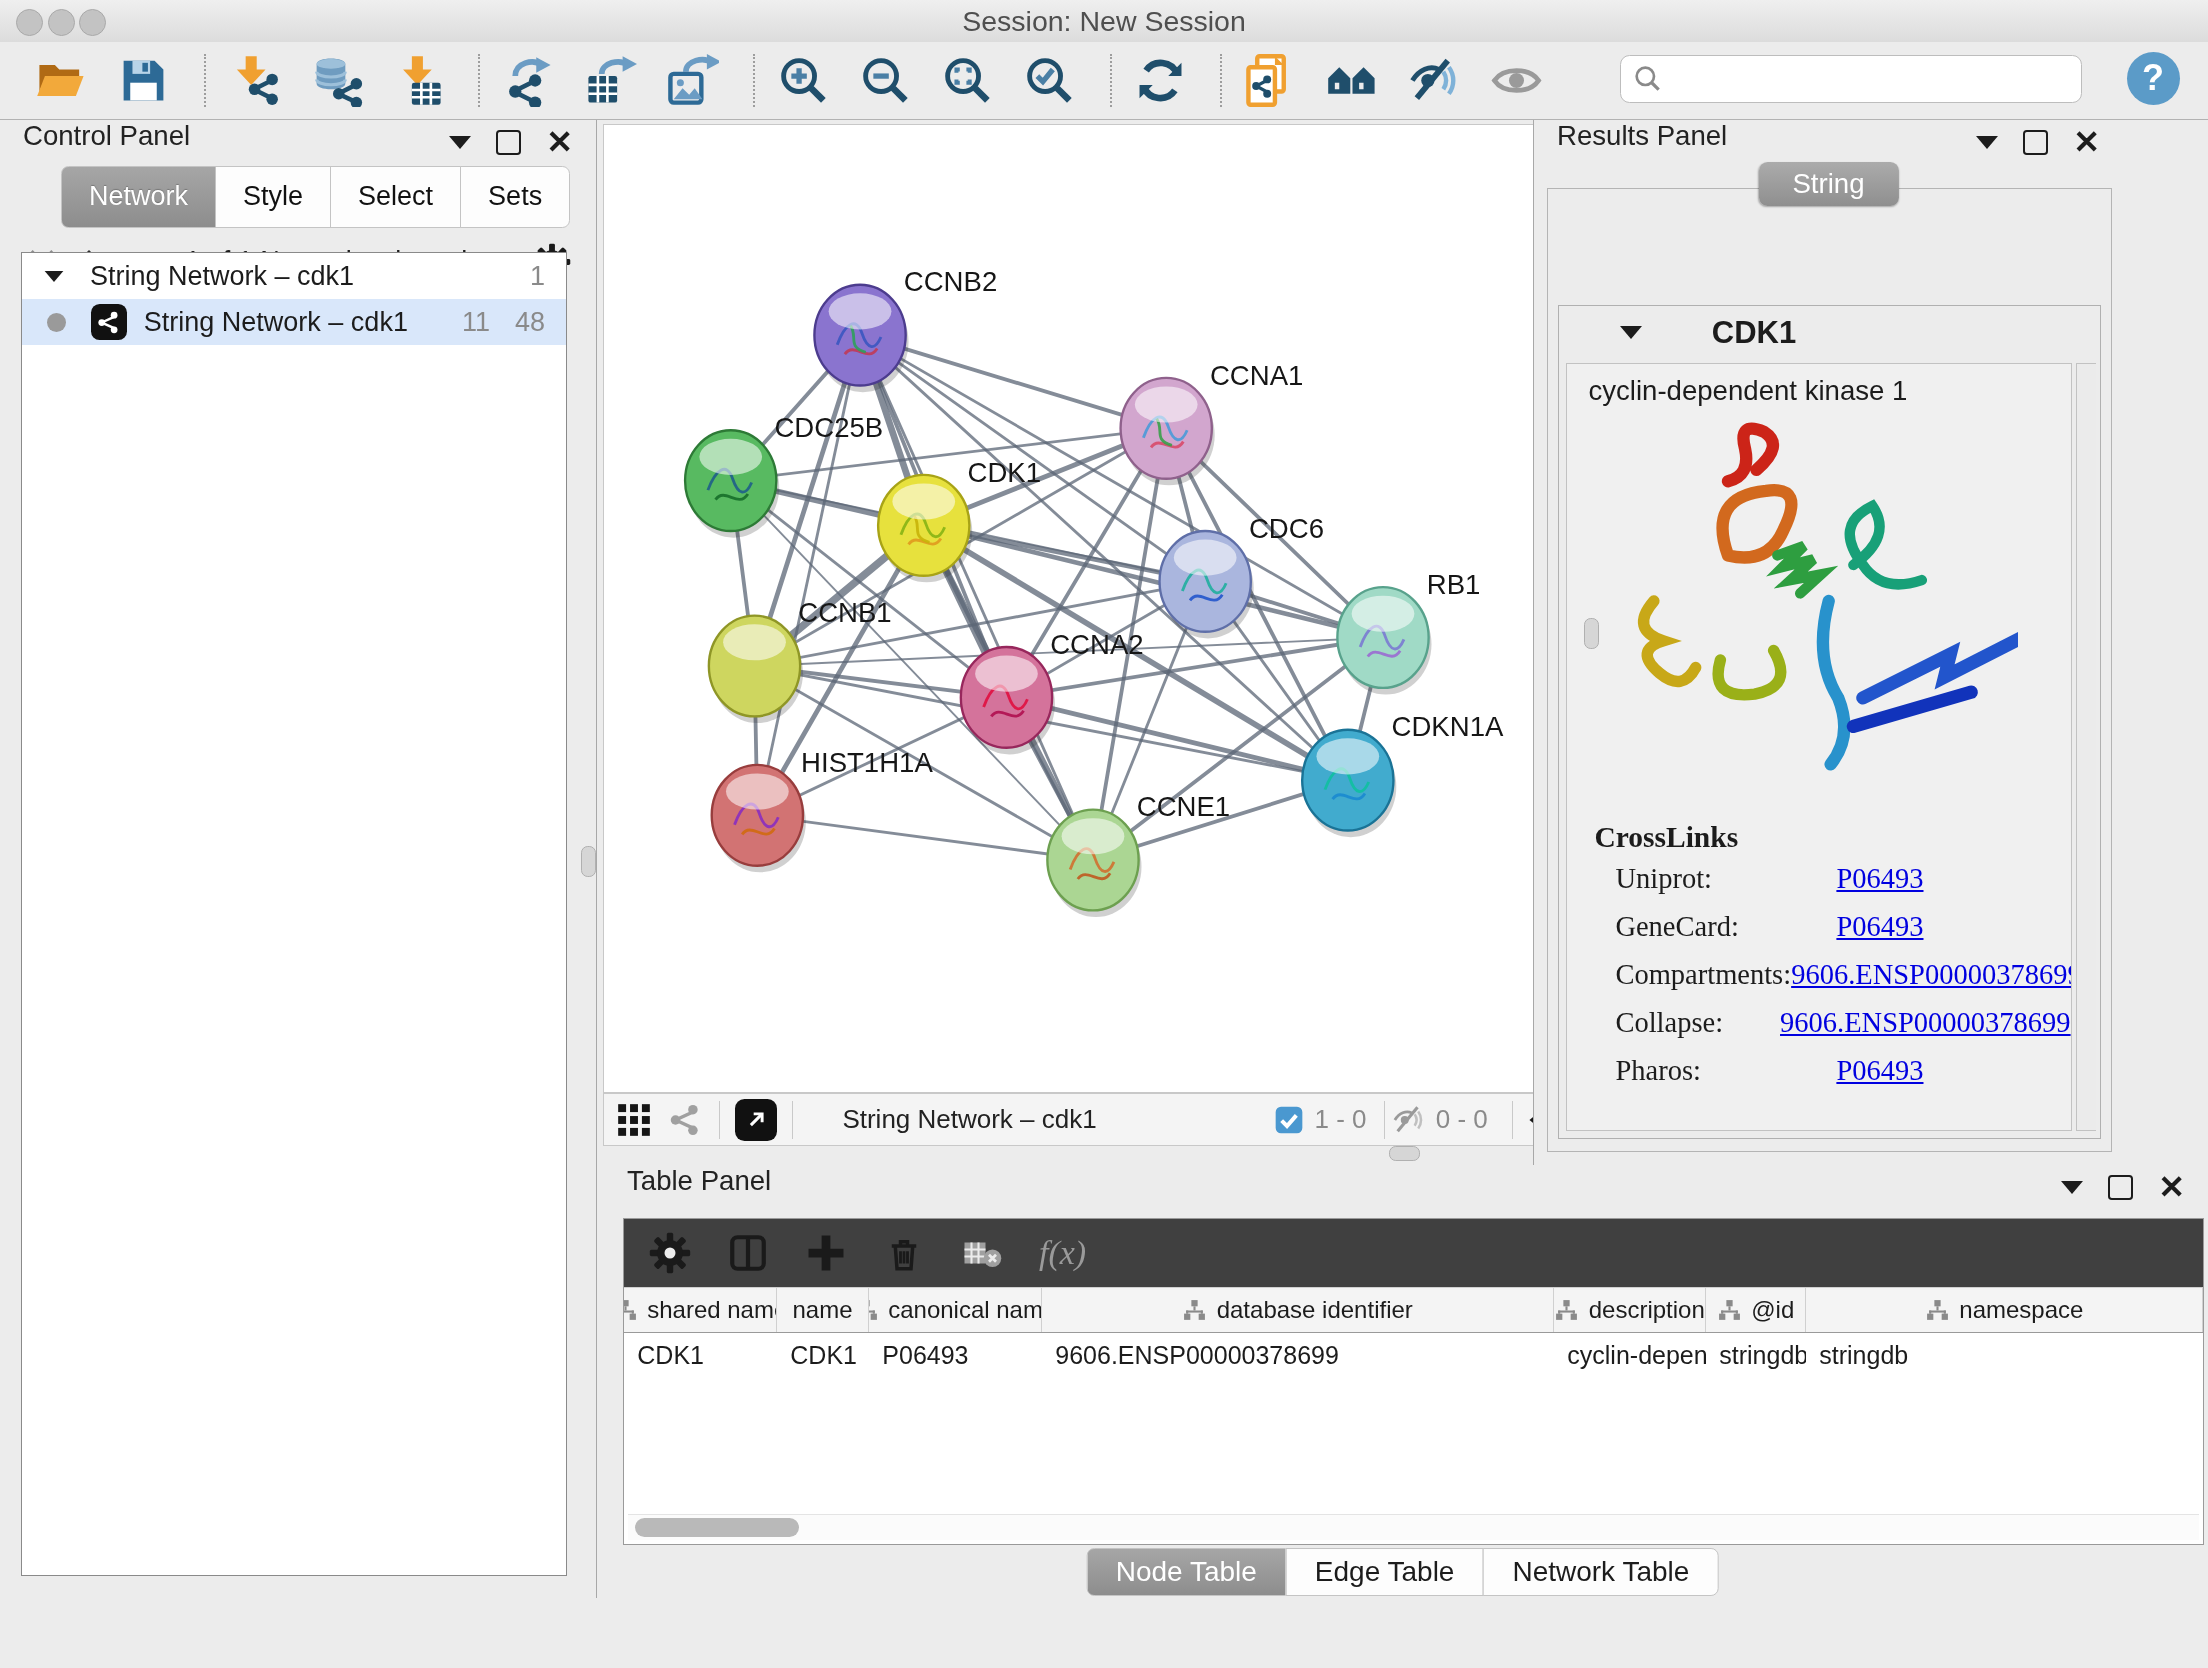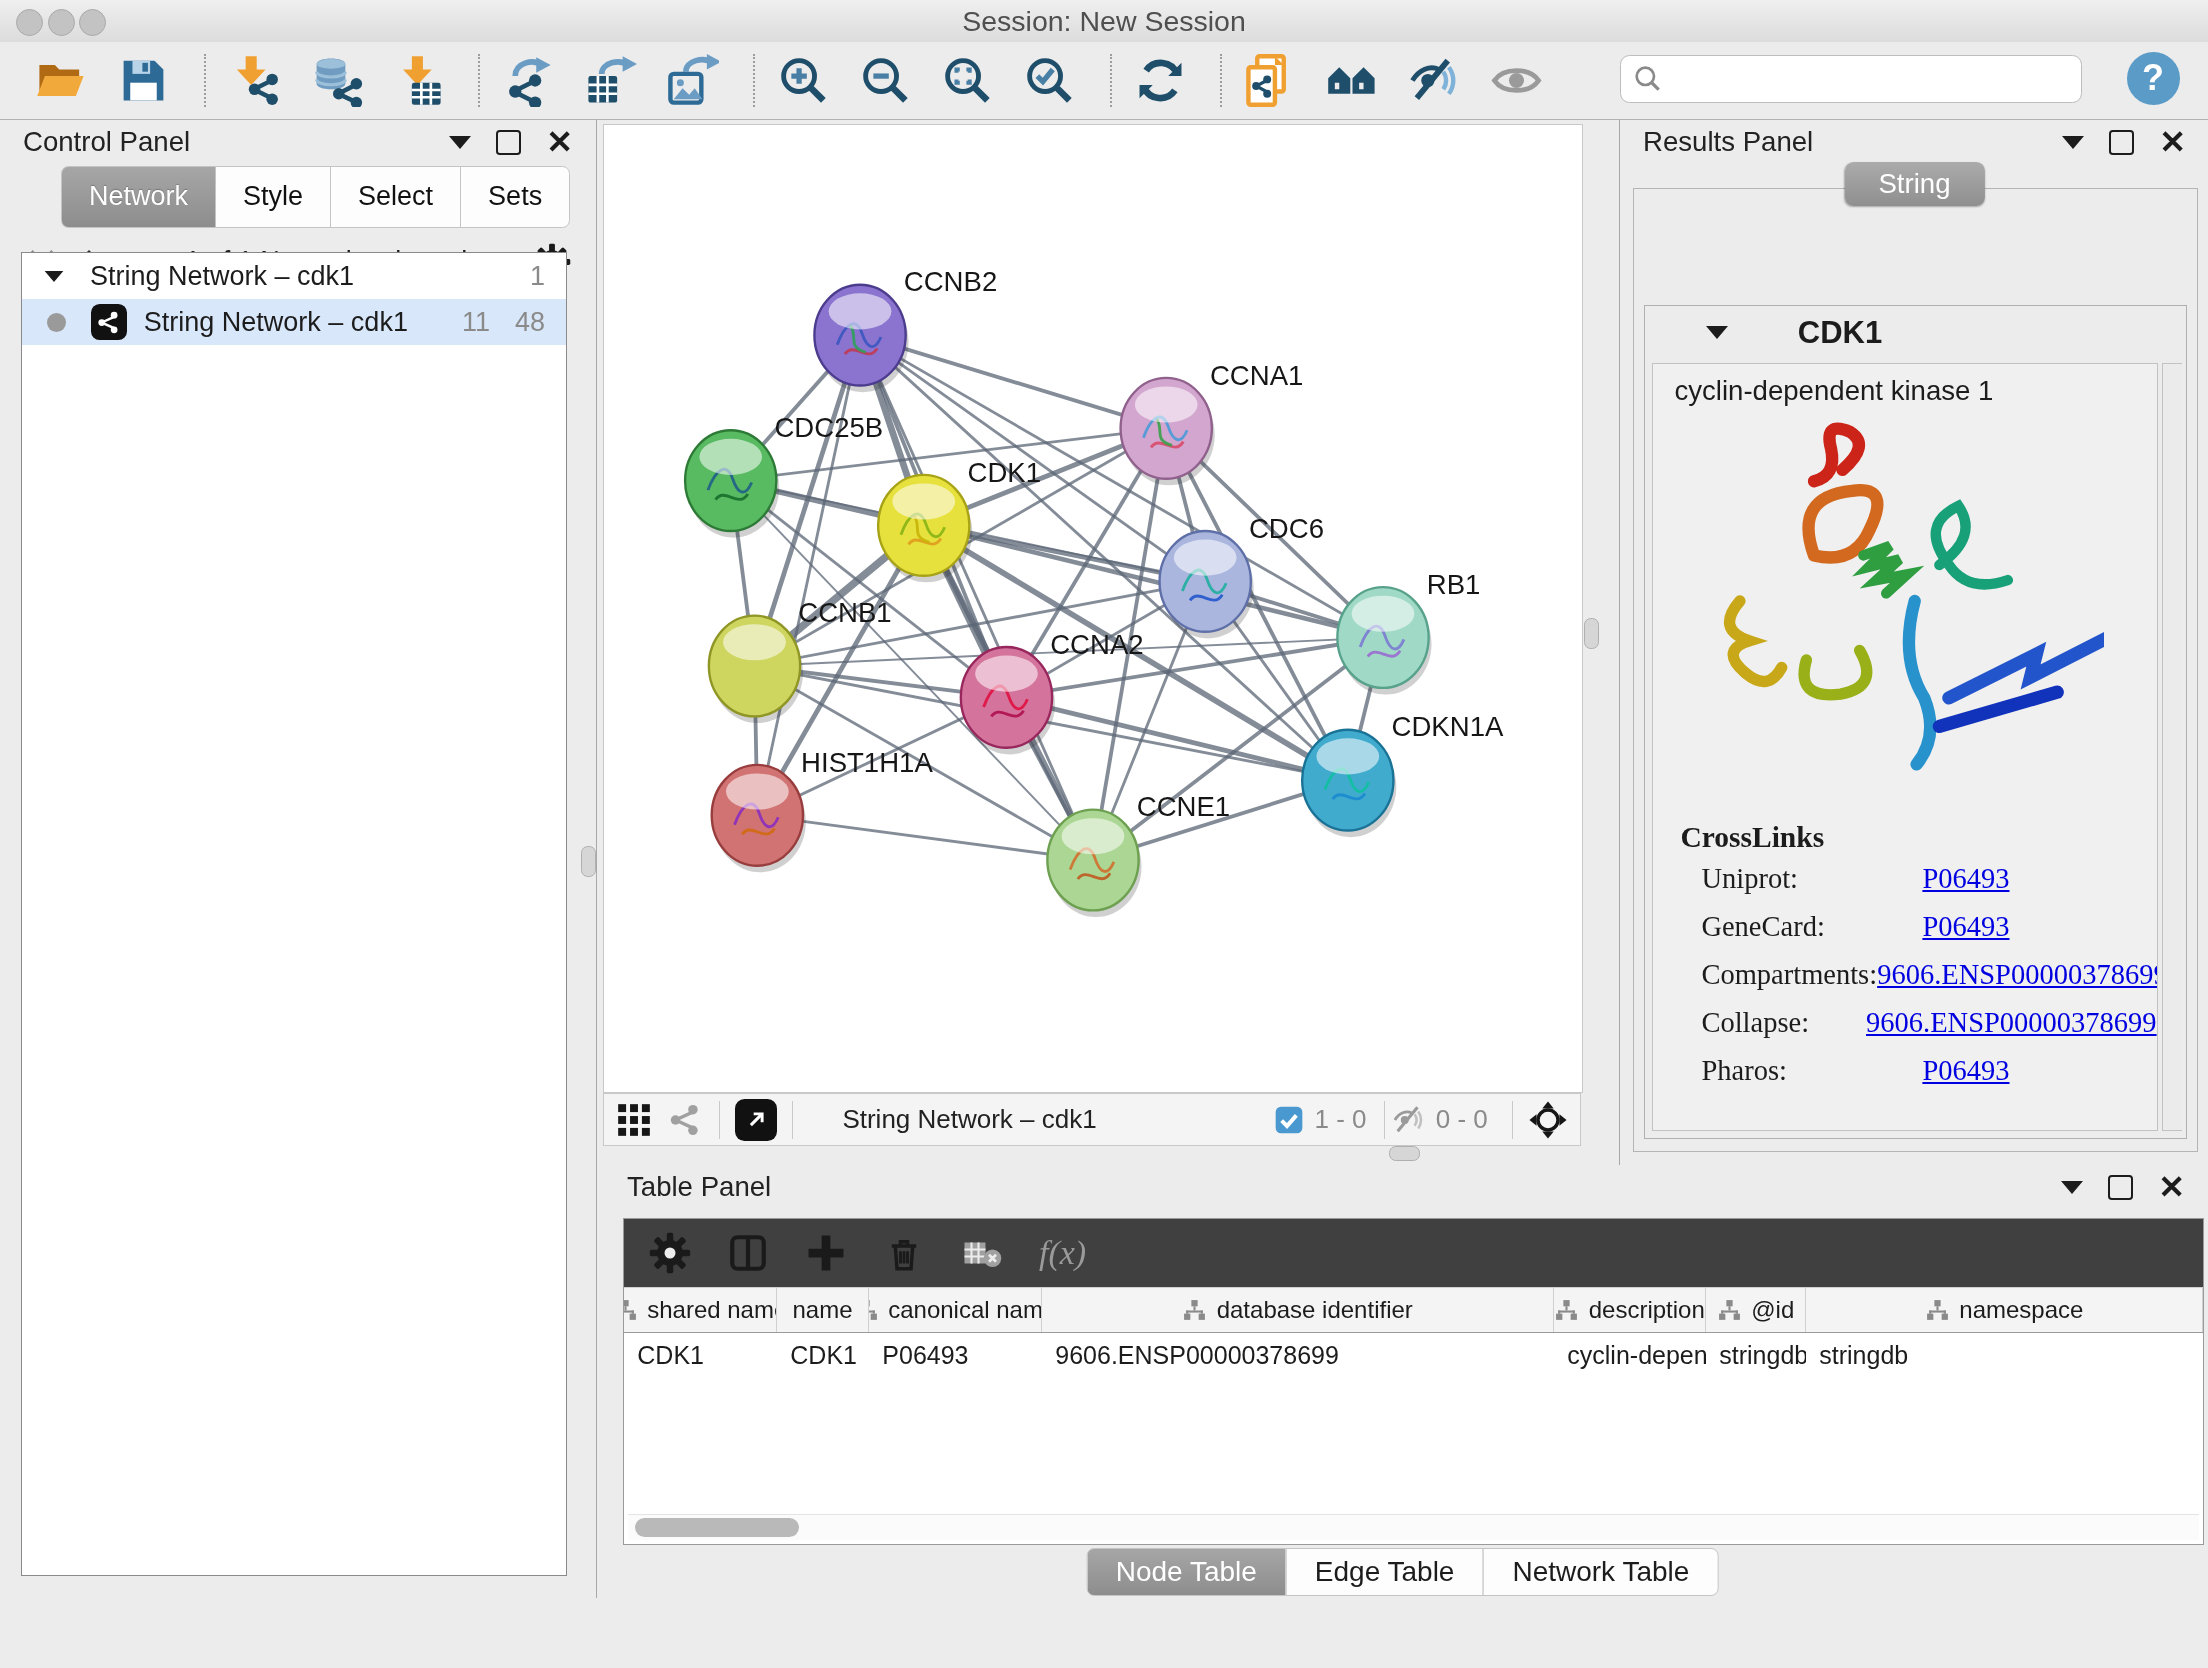--- a/index.html
+++ b/index.html
@@ -18,21 +18,21 @@
   .tbtn{width:55px;height:55px;display:flex;align-items:center;justify-content:center;margin-right:27px;flex:0 0 auto;}
   .tbtn svg{width:53px;height:53px;display:block;}
   .tdiv{height:53px;border-left:2.9px dotted #9d9d9d;margin:0 21px 0 5.7px;flex:0 0 auto;}
   .searchbox{position:absolute;right:126px;top:13.3px;width:462px;height:48px;background:#fff;
     border:1.9px solid #bdbdbd;border-radius:9.5px;display:flex;align-items:center;padding-left:11.4px;box-sizing:border-box;}
   .searchbox svg{width:32px;height:32px;}
   .searchbox input{border:none;outline:none;flex:1;height:38px;font-size:26px;font-family:inherit;background:transparent;}
   .helpbtn{position:absolute;right:28.5px;top:9.5px;width:53px;height:53px;border-radius:50%;
     background:#5b9bc8;color:#fff;font-size:36px;font-weight:bold;display:flex;align-items:center;justify-content:center;}
   
-  .panel-head{display:flex;align-items:center;height:44px;padding:0 23px;}
+  .panel-head{display:flex;height:44px;padding:0 23px;}
   .panel-title{font-size:27.6px;color:#222;}
   .panel-ctrl{margin-left:auto;display:flex;align-items:center;gap:25px;}
   .tri-down{width:0;height:0;border-left:11.4px solid transparent;border-right:11.4px solid transparent;border-top:13.3px solid #1c1c1c;}
   .float-ico{width:21px;height:21px;border:2.9px solid #1c1c1c;border-radius:3.8px;}
   .close-ico{font-size:32px;font-weight:bold;color:#1c1c1c;line-height:32px;}
   .btn{height:49px;padding:0 32px;background:linear-gradient(#ffffff,#efefef);border:1.9px solid #c2c2c2;
     border-radius:9.5px;font-size:27.6px;display:flex;align-items:center;box-shadow:0 1px 1.9px rgba(0,0,0,.18);}
   
   #control-panel{position:absolute;left:0;top:120px;width:597px;height:1478px;background:#ececec;
     border-right:1.9px solid #a8a8a8;box-sizing:border-box;}
@@ -56,21 +56,21 @@
   
   #network-view{position:absolute;left:597px;top:120px;width:1021px;height:1045px;background:#ececec;}
   .canvas{position:absolute;left:5.7px;top:3.8px;width:978px;height:967px;background:#fff;border:1.9px solid #c8c8c8;box-sizing:content-box;}
   .nv-toolbar{position:absolute;left:5.7px;top:973px;width:978px;height:53px;background:#f4f4f4;
     border:1.9px solid #c8c8c8;display:flex;align-items:center;padding:0 11.4px;box-sizing:border-box;font-size:26px;}
   .nv-toolbar .vline{height:38px;border-left:1.9px solid #c9c9c9;margin:0 15px;}
   .nv-title{margin-left:34px;color:#222;}
   .nv-gray{color:#8a8a8a;margin:0 9.5px;}
   .extbtn{width:42px;height:42px;background:#111;border-radius:9.5px;display:flex;align-items:center;justify-content:center;}
   
-  #results-panel{position:absolute;left:1619px;top:120px;width:590px;height:1045px;background:#ececec;
+  #results-panel{position:absolute;left:1533px;top:120px;width:590px;height:1045px;background:#ececec;
     border-left:1.9px solid #a8a8a8;box-sizing:border-box;}
   .string-tab{position:absolute;left:50%;transform:translateX(-50%);top:42px;height:44px;padding:0 34px;
     background:linear-gradient(#ababab,#8f8f8f);color:#fff;font-size:27.6px;border-radius:8.6px;
     display:flex;align-items:center;z-index:2;box-shadow:0 1px 1.9px rgba(0,0,0,.3);}
   .rp-box{position:absolute;left:13.3px;right:11.4px;top:68px;bottom:13.3px;border:1.9px solid #b4b4b4;background:#ececec;}
   .expand-box{position:absolute;left:9.5px;right:9.5px;top:25px;height:82px;border:1.9px solid #c6c6c6;
     background:#efefef;display:flex;align-items:center;justify-content:center;gap:44px;}
   .cdk-box{position:absolute;left:9.5px;right:9.5px;top:116px;bottom:11.4px;border:1.9px solid #b0b0b0;}
   .cdk-head{display:flex;align-items:center;height:53px;}
   .cdk-head .tri-down{margin-left:61px;}

